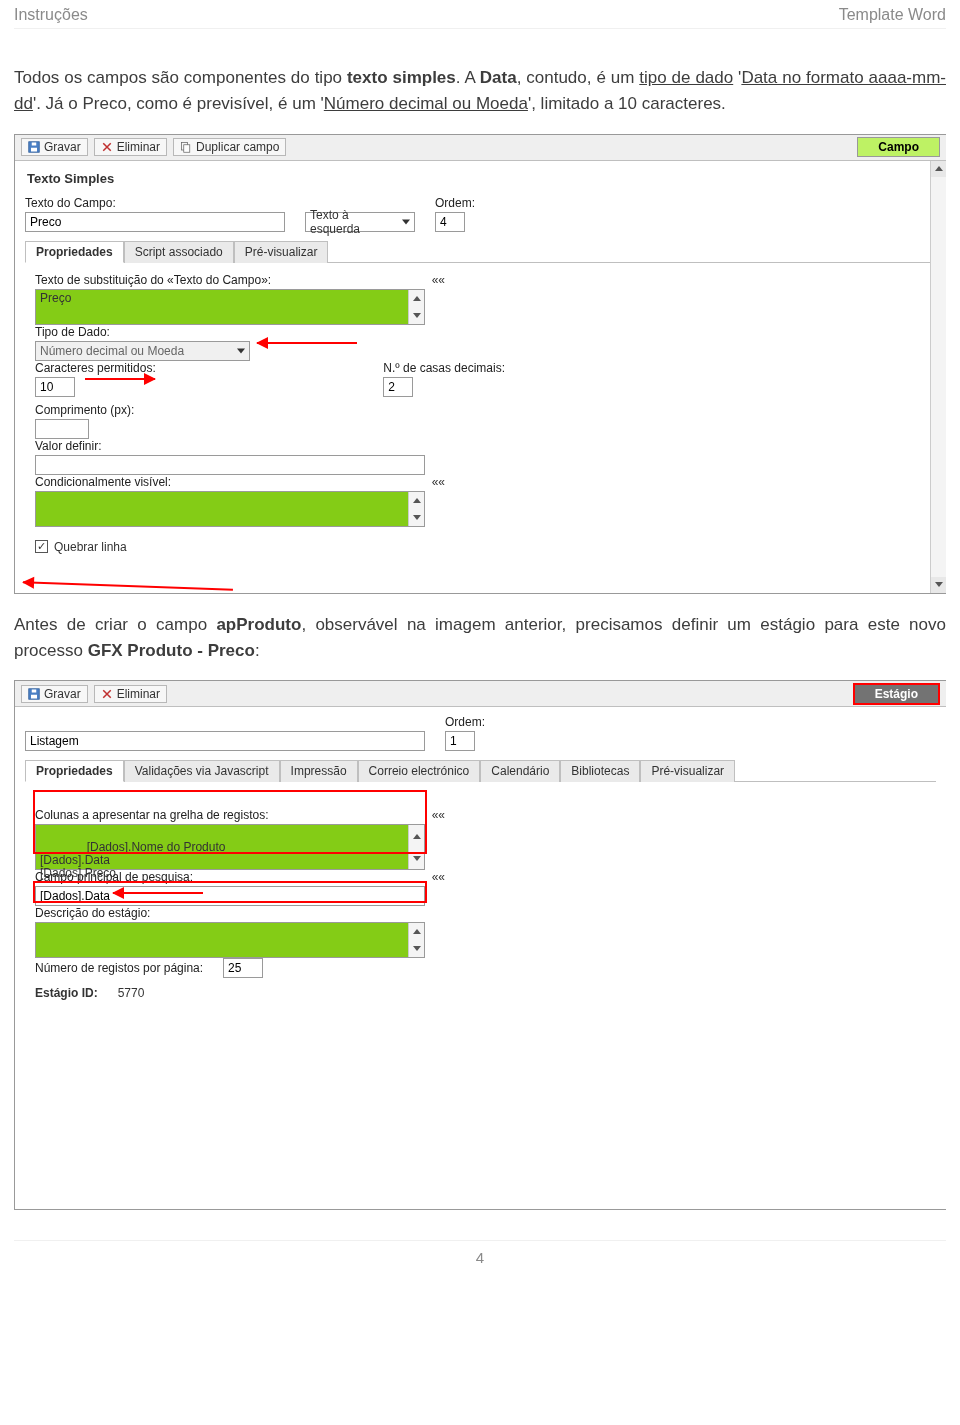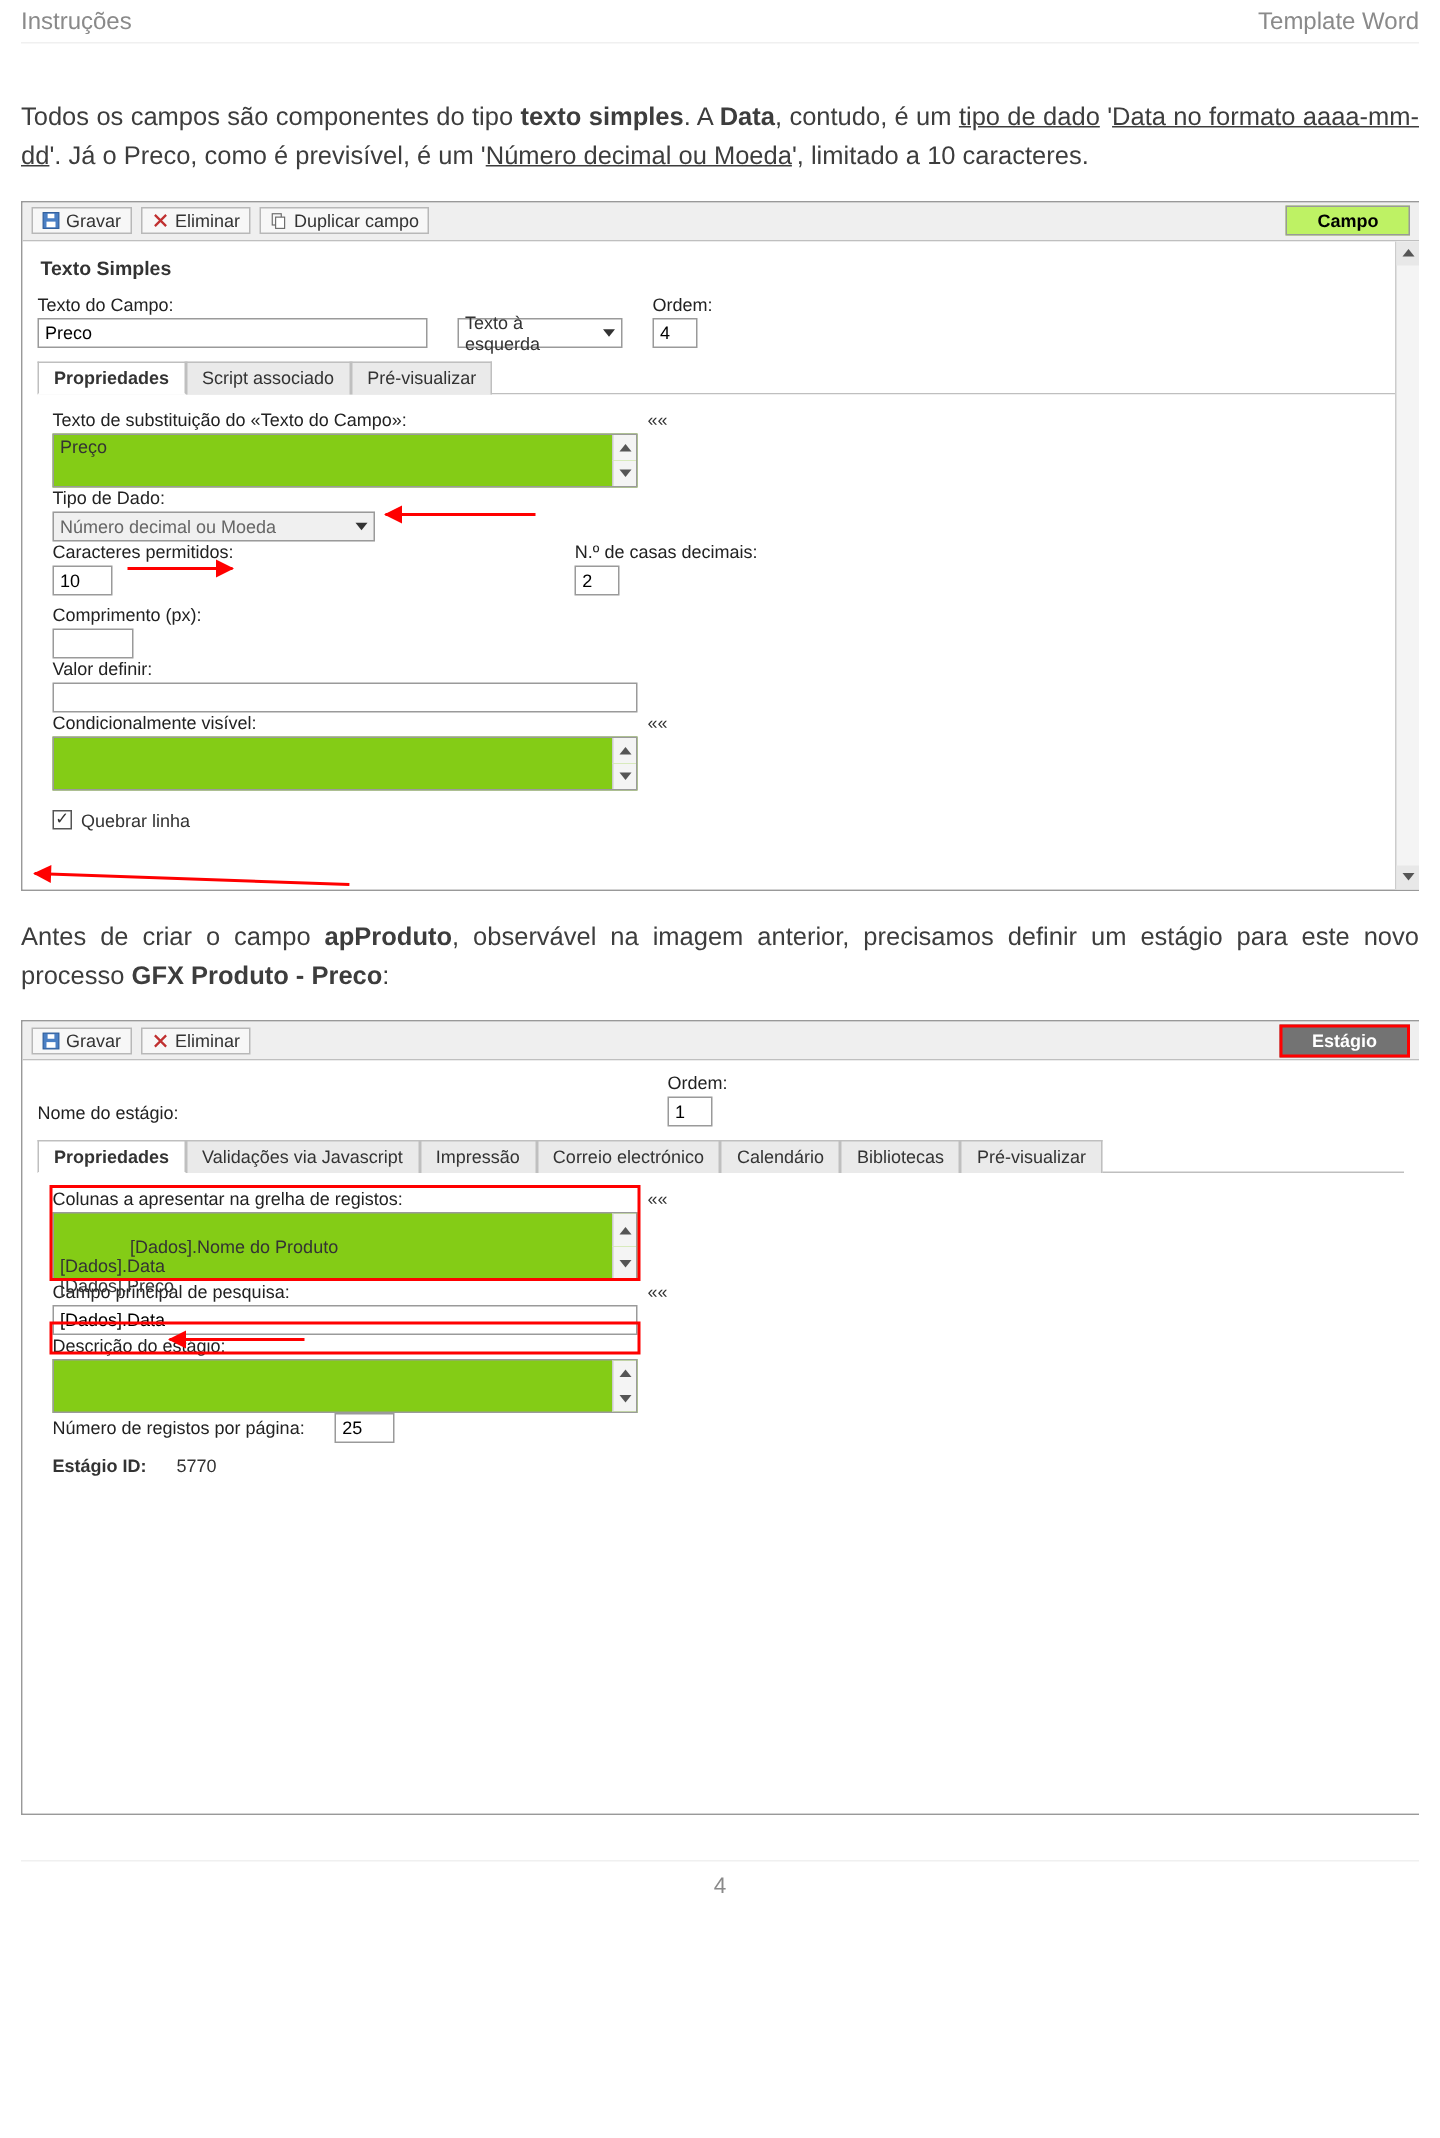--- a/index.html
+++ b/index.html
@@ -381,41 +381,41 @@
       </div>
       <div class="spacer"></div>
       <div class="badge-estagio">Estágio</div>
     </div>
 
     <div class="panel" style="height:502px;">
       <div class="panel-inner">
 
         <div class="field-row mt12">
           <div class="col" style="width:400px;">
-            <span class="lbl">Nome do estágio:</span>
+            <input class="inp" value="Listagem" style="">
           </div>
           <div class="col" style="width:40px;">
             <span class="lbl">Ordem:</span>
             <input class="inp" style="width: 30px;" value="1">
           </div>
         </div>
 
         <div class="tabs">
           <div class="tab active">Propriedades</div>
           <div class="tab">Validações via Javascript</div>
           <div class="tab">Impressão</div>
           <div class="tab">Correio electrónico</div>
           <div class="tab">Calendário</div>
           <div class="tab">Bibliotecas</div>
           <div class="tab">Pré-visualizar</div>
         </div>
 
         <div class="tab-body" style="position:relative;">
           <div class="col">
-            <div style="display:flex;" class="row-space">
+            <div style="display:flex;margin-top:16px;" class="row-space">
               <span class="lbl">Colunas a apresentar na grelha de registos:</span>
               <span class="dbl-angle">««</span>
             </div>
             <div class="textarea-like" style="height:46px; white-space:pre;">
               <span>[Dados].Nome do Produto
 [Dados].Data
 [Dados].Preco</span>
               <div class="scroll-arrows"><span class="arrow-up"></span><span class="arrow-down"></span></div>
             </div>
           </div>

